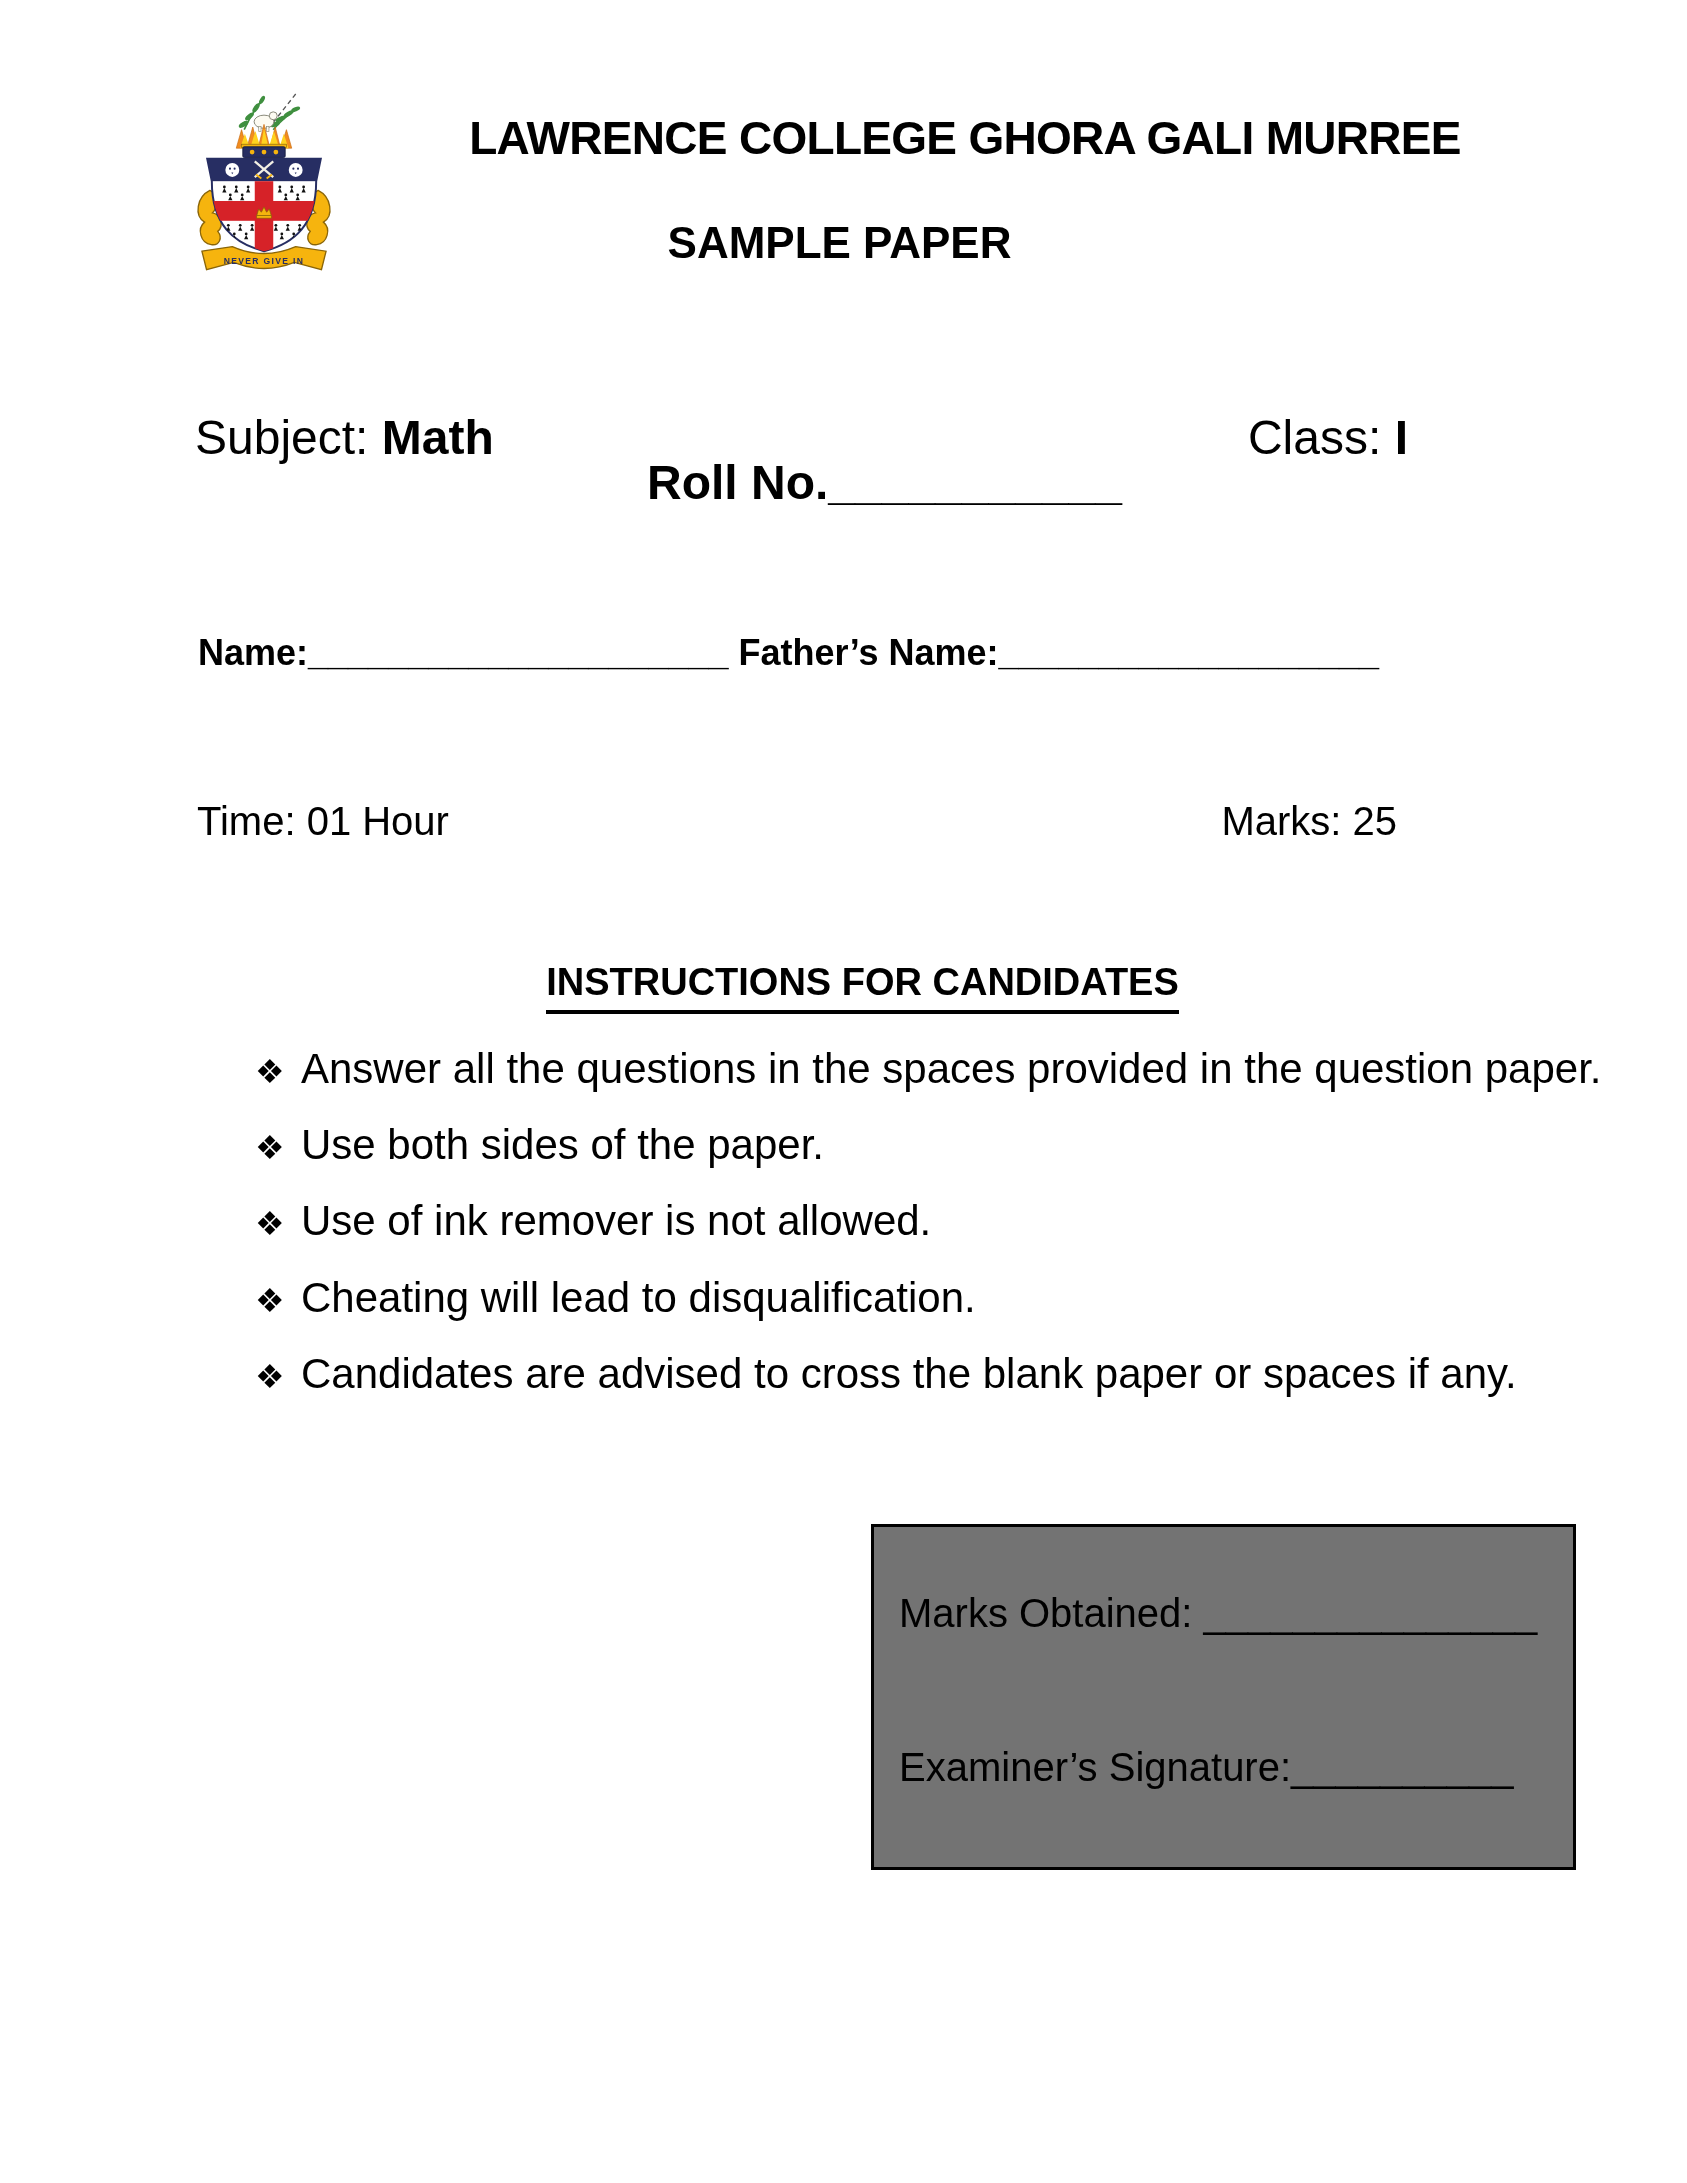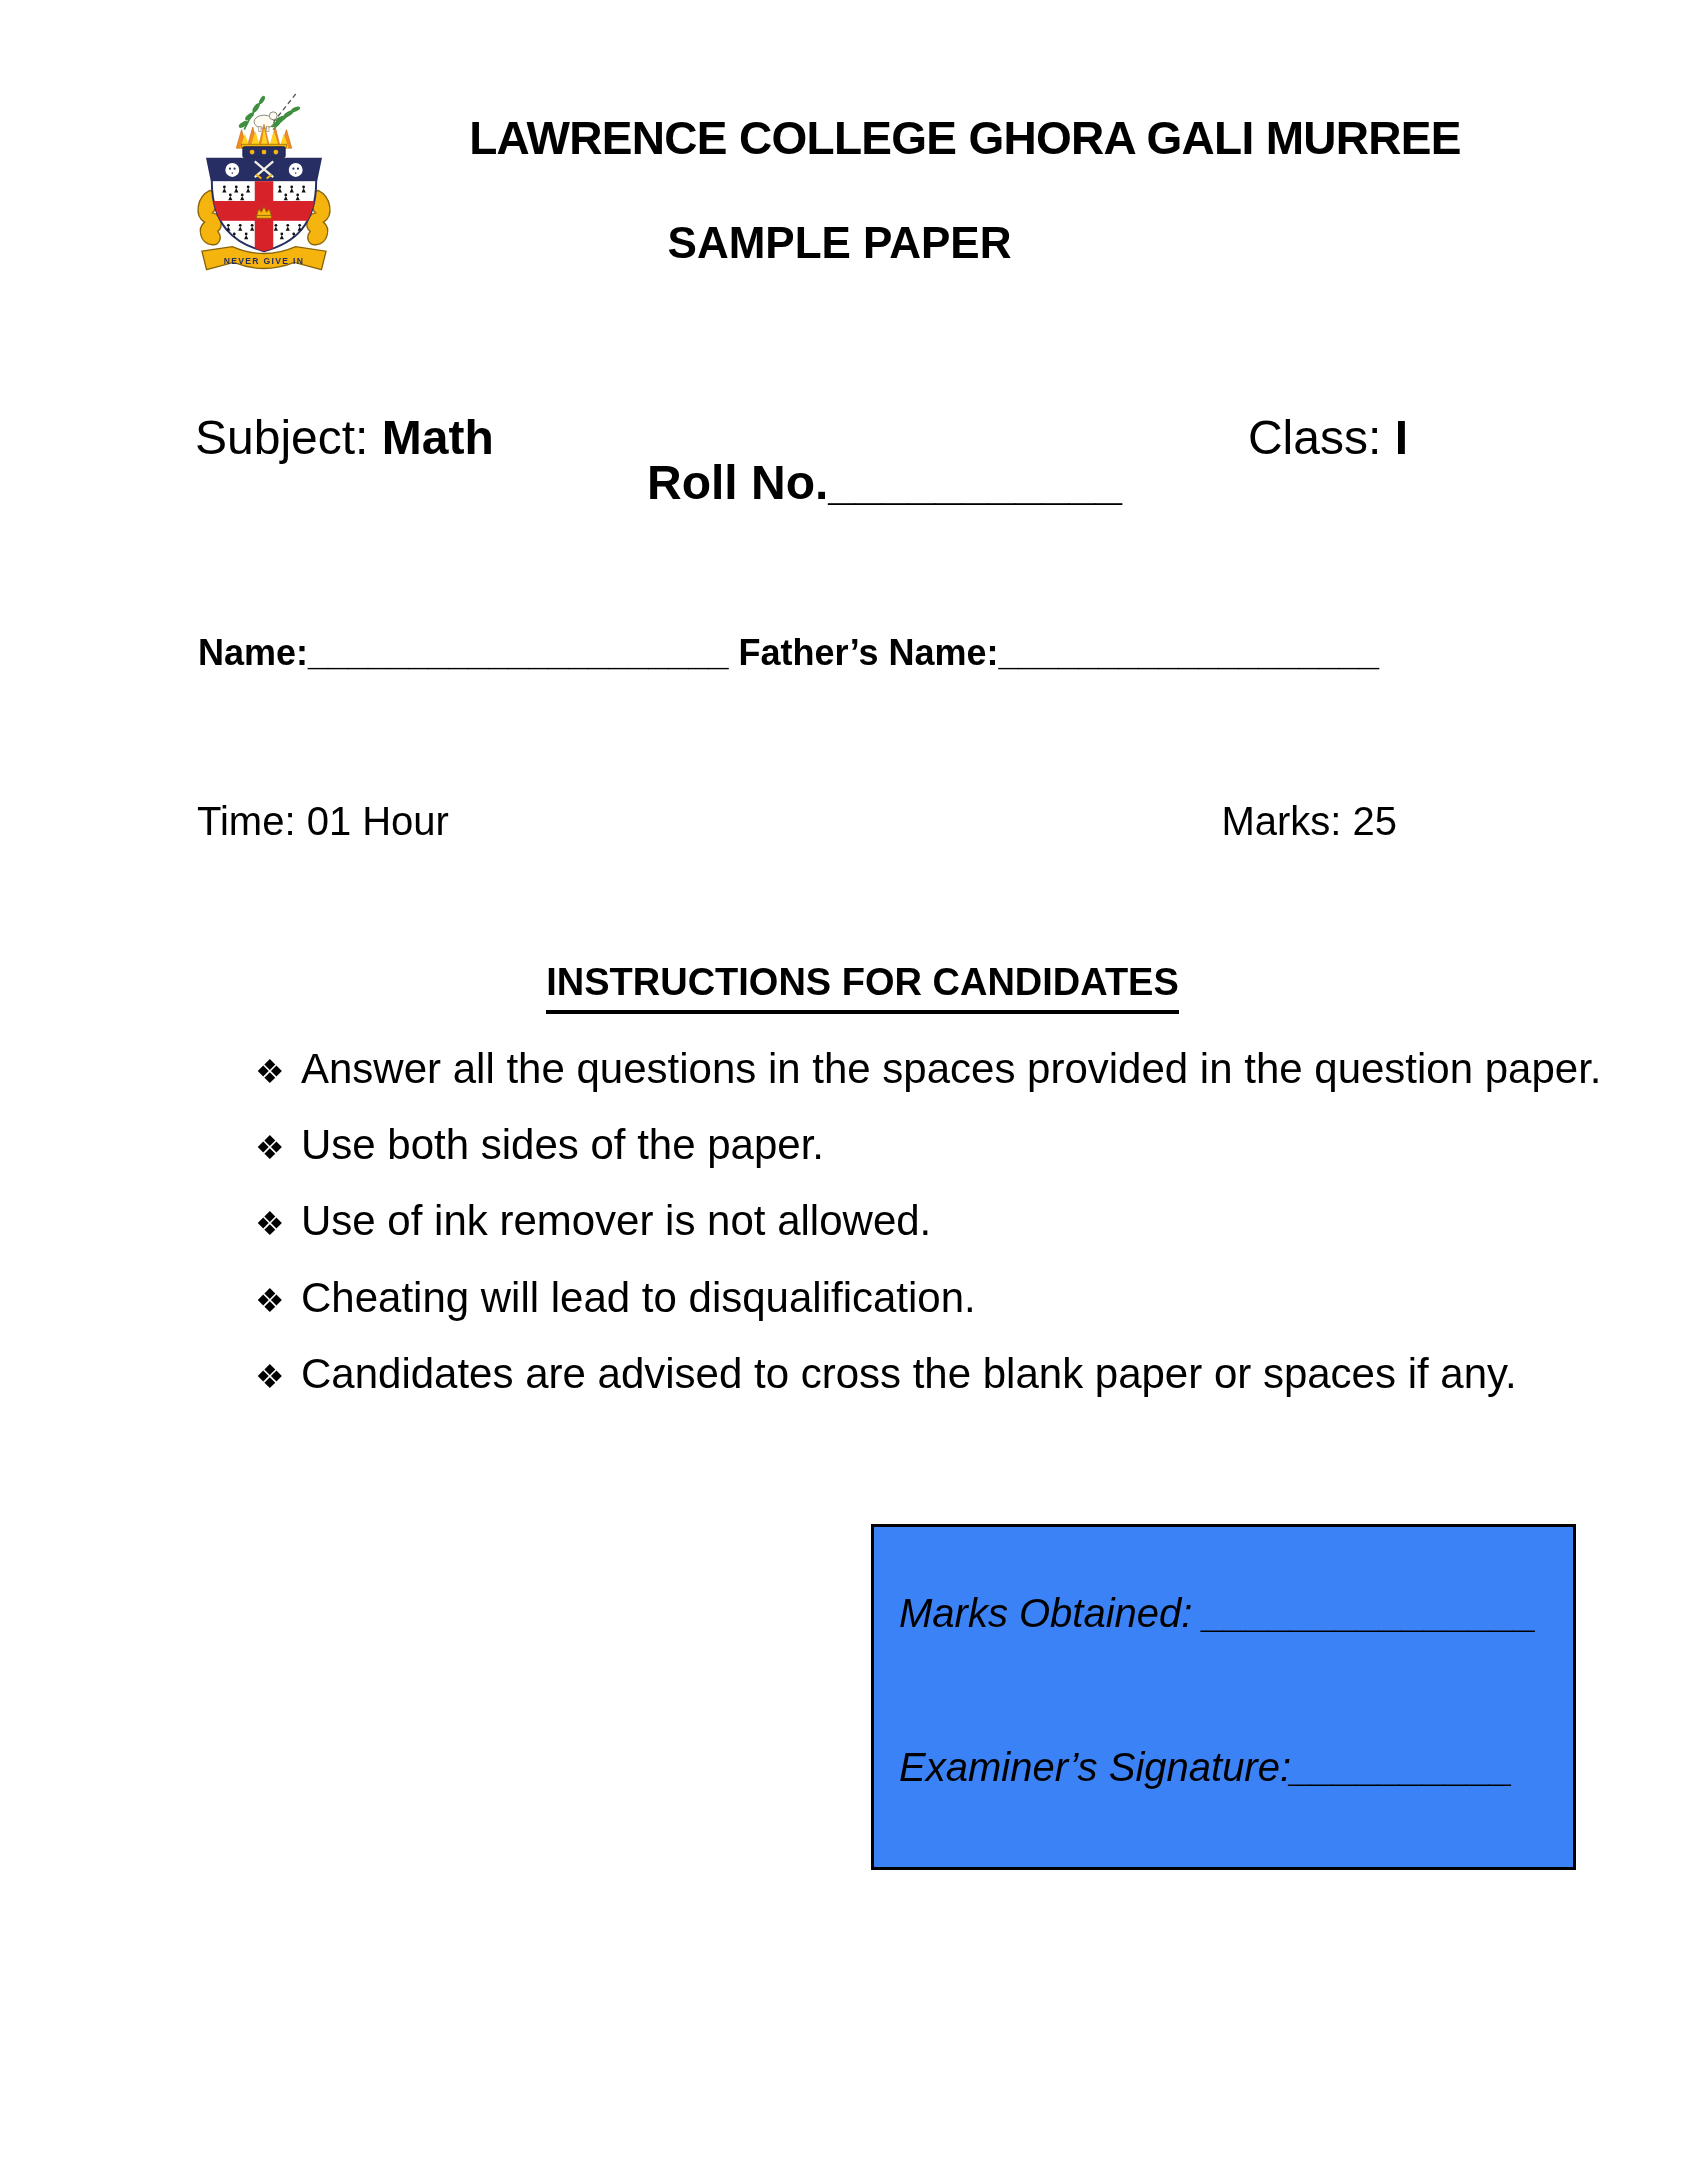--- a/index.html
+++ b/index.html
@@ -30,21 +30,21 @@
   .bullet { left:255px; right:130px; font-size:42px; white-space:nowrap; }
   .bullet .glyph {
     display:inline-block; width:46px; font-size:33px;
     font-family:"DejaVu Sans", sans-serif;
   }
   .bullet1 { top:1045px; } .bullet2 { top:1121px; } .bullet3 { top:1197px; }
   .bullet4 { top:1274px; } .bullet5 { top:1350px; }
 
   .marks-box {
     left:871px; top:1524px; width:699px; height:340px;
-    border:3.3px solid #000; background:#3b82f6;font-style:italic;
+    border:3.3px solid #000; background:#737373;
   }
   .box-row { position:absolute; left:25px; font-size:40px; white-space:nowrap; }
   .box-row.r1 { top:64px; }
   .box-row.r2 { top:218px; }
 
   .crest { left:194px; top:90px; width:140px; height:185px; }
 </style>
 </head>
 <body>
 

